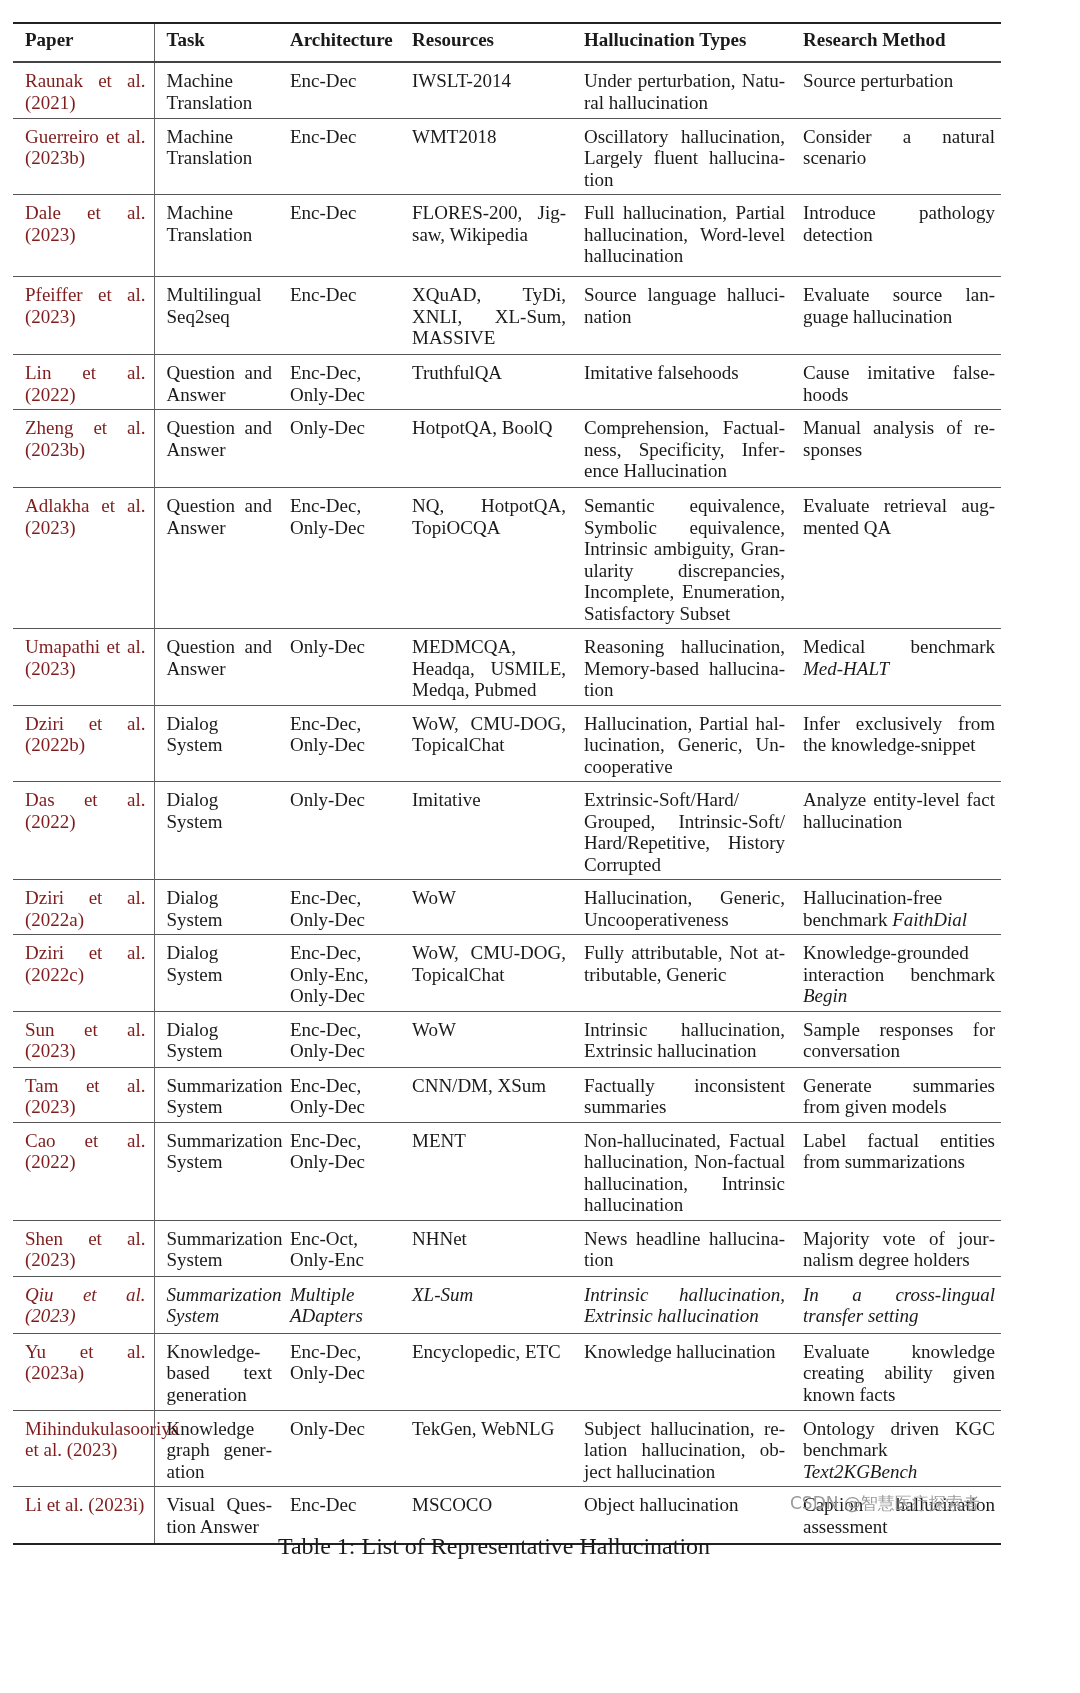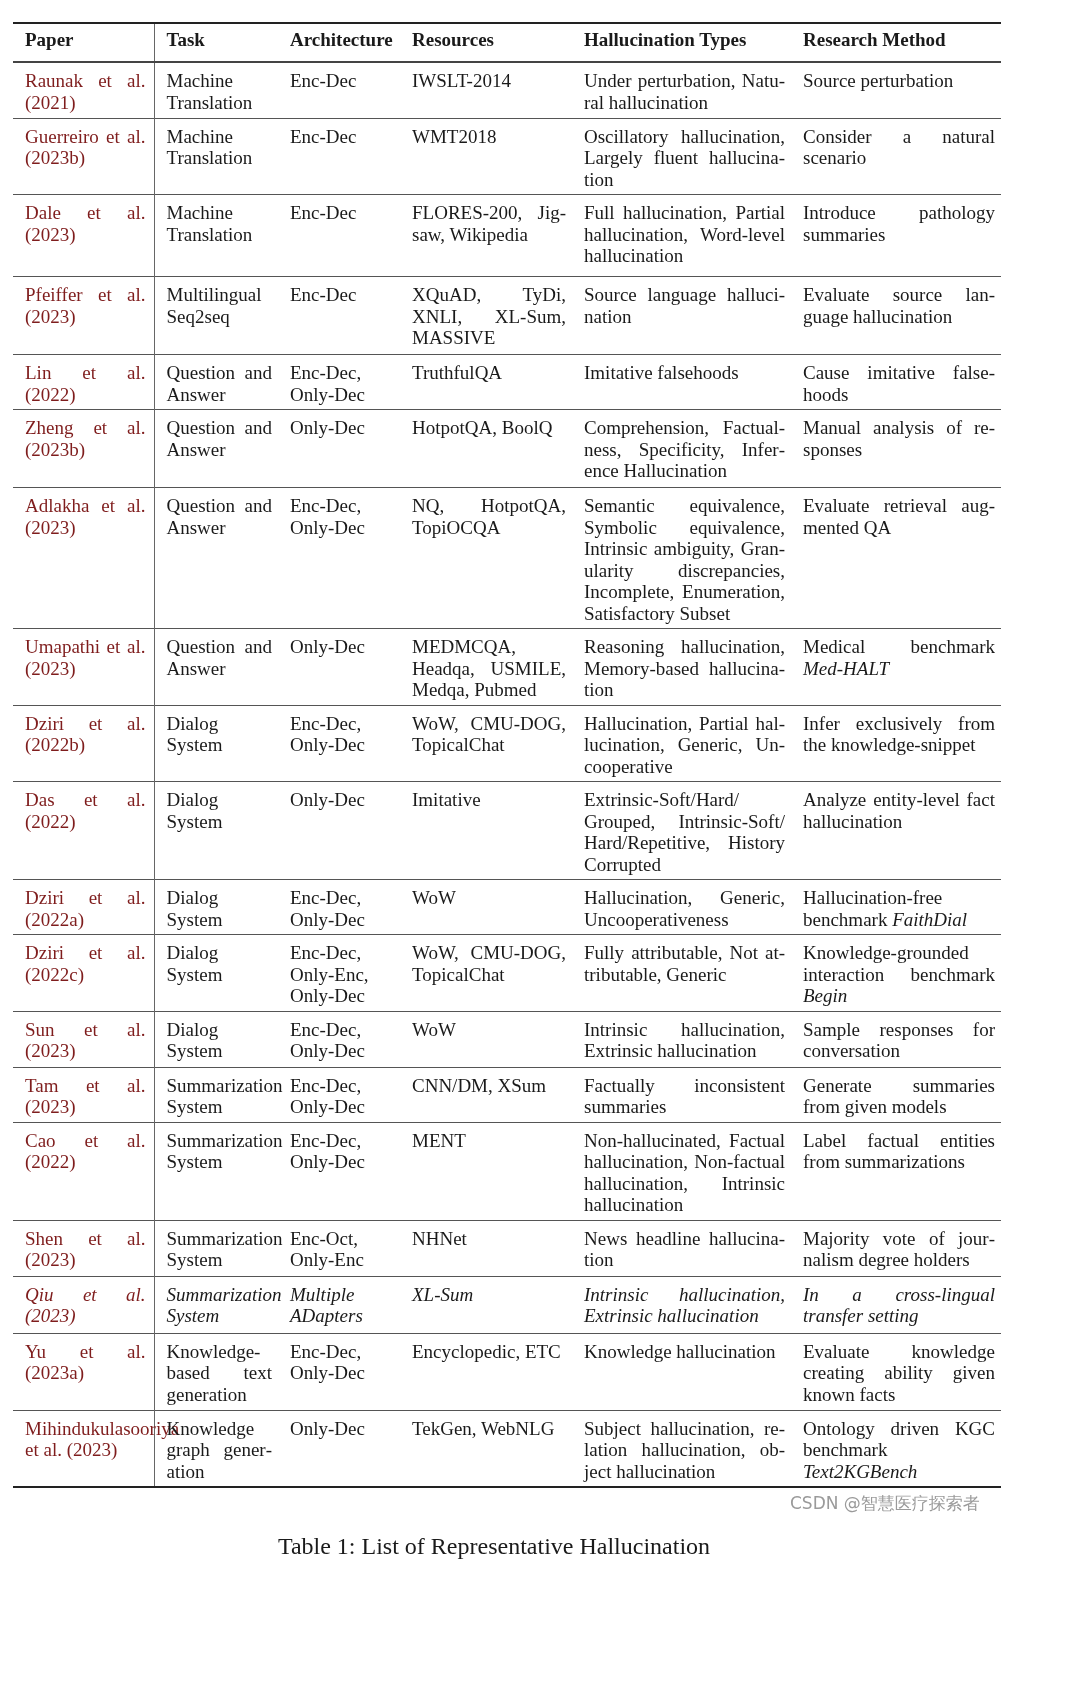--- a/index.html
+++ b/index.html
@@ -84,21 +84,21 @@
           <td><span>WMT2018</span></td>
           <td><span>Oscillatory hallucination, Largely fluent hallucina­tion</span></td>
           <td><span>Consider a natural scenario</span></td>
         </tr>
         <tr style="height: 82px;">
           <td class="paper"><span>Dale et al. (2023)</span></td>
           <td><span>Machine Translation</span></td>
           <td><span>Enc-Dec</span></td>
           <td><span>FLORES-200, Jig­saw, Wikipedia</span></td>
           <td><span>Full hallucination, Partial hallucination, Word-level hallucination</span></td>
-          <td><span>Introduce pathology summaries</span></td>
+          <td><span>Introduce pathology detection</span></td>
         </tr>
         <tr style="height: 78px;">
           <td class="paper"><span>Pfeiffer et al. (2023)</span></td>
           <td><span>Multilingual Seq2seq</span></td>
           <td><span>Enc-Dec</span></td>
           <td><span>XQuAD, TyDi, XNLI, XL-Sum, MASSIVE</span></td>
           <td><span>Source language halluci­nation</span></td>
           <td><span>Evaluate source lan­guage hallucination</span></td>
         </tr>
         <tr style="height: 54px;">
@@ -213,19 +213,27 @@
           <td><span>Knowledge hallucination</span></td>
           <td><span>Evaluate knowledge creating ability given known facts</span></td>
         </tr>
         <tr style="height: 74px;">
           <td class="paper"><span>Mihindukulasooriya et al. (2023)</span></td>
           <td><span>Knowledge graph gener­ation</span></td>
           <td><span>Only-Dec</span></td>
           <td><span>TekGen, WebNLG</span></td>
           <td><span>Subject hallucination, re­lation hallucination, ob­ject hallucination</span></td>
           <td><span>Ontology driven KGC benchmark</span> <span class="it">Text2KGBench</span></td>
+        </tr>
+        <tr style="height: 57px;">
+          <td class="paper"><span>Li et al. (2023i)</span></td>
+          <td><span>Visual Ques­tion Answer</span></td>
+          <td><span>Enc-Dec</span></td>
+          <td><span>MSCOCO</span></td>
+          <td><span>Object hallucination</span></td>
+          <td><span>Caption hallucination assessment</span></td>
         </tr>
       </tbody>
   </table>
 </div>
 
 <div class="caption">Table 1: List of Representative Hallucination</div>
 <div class="watermark">CSDN @智慧医疗探索者</div>
 
 </body></html>

